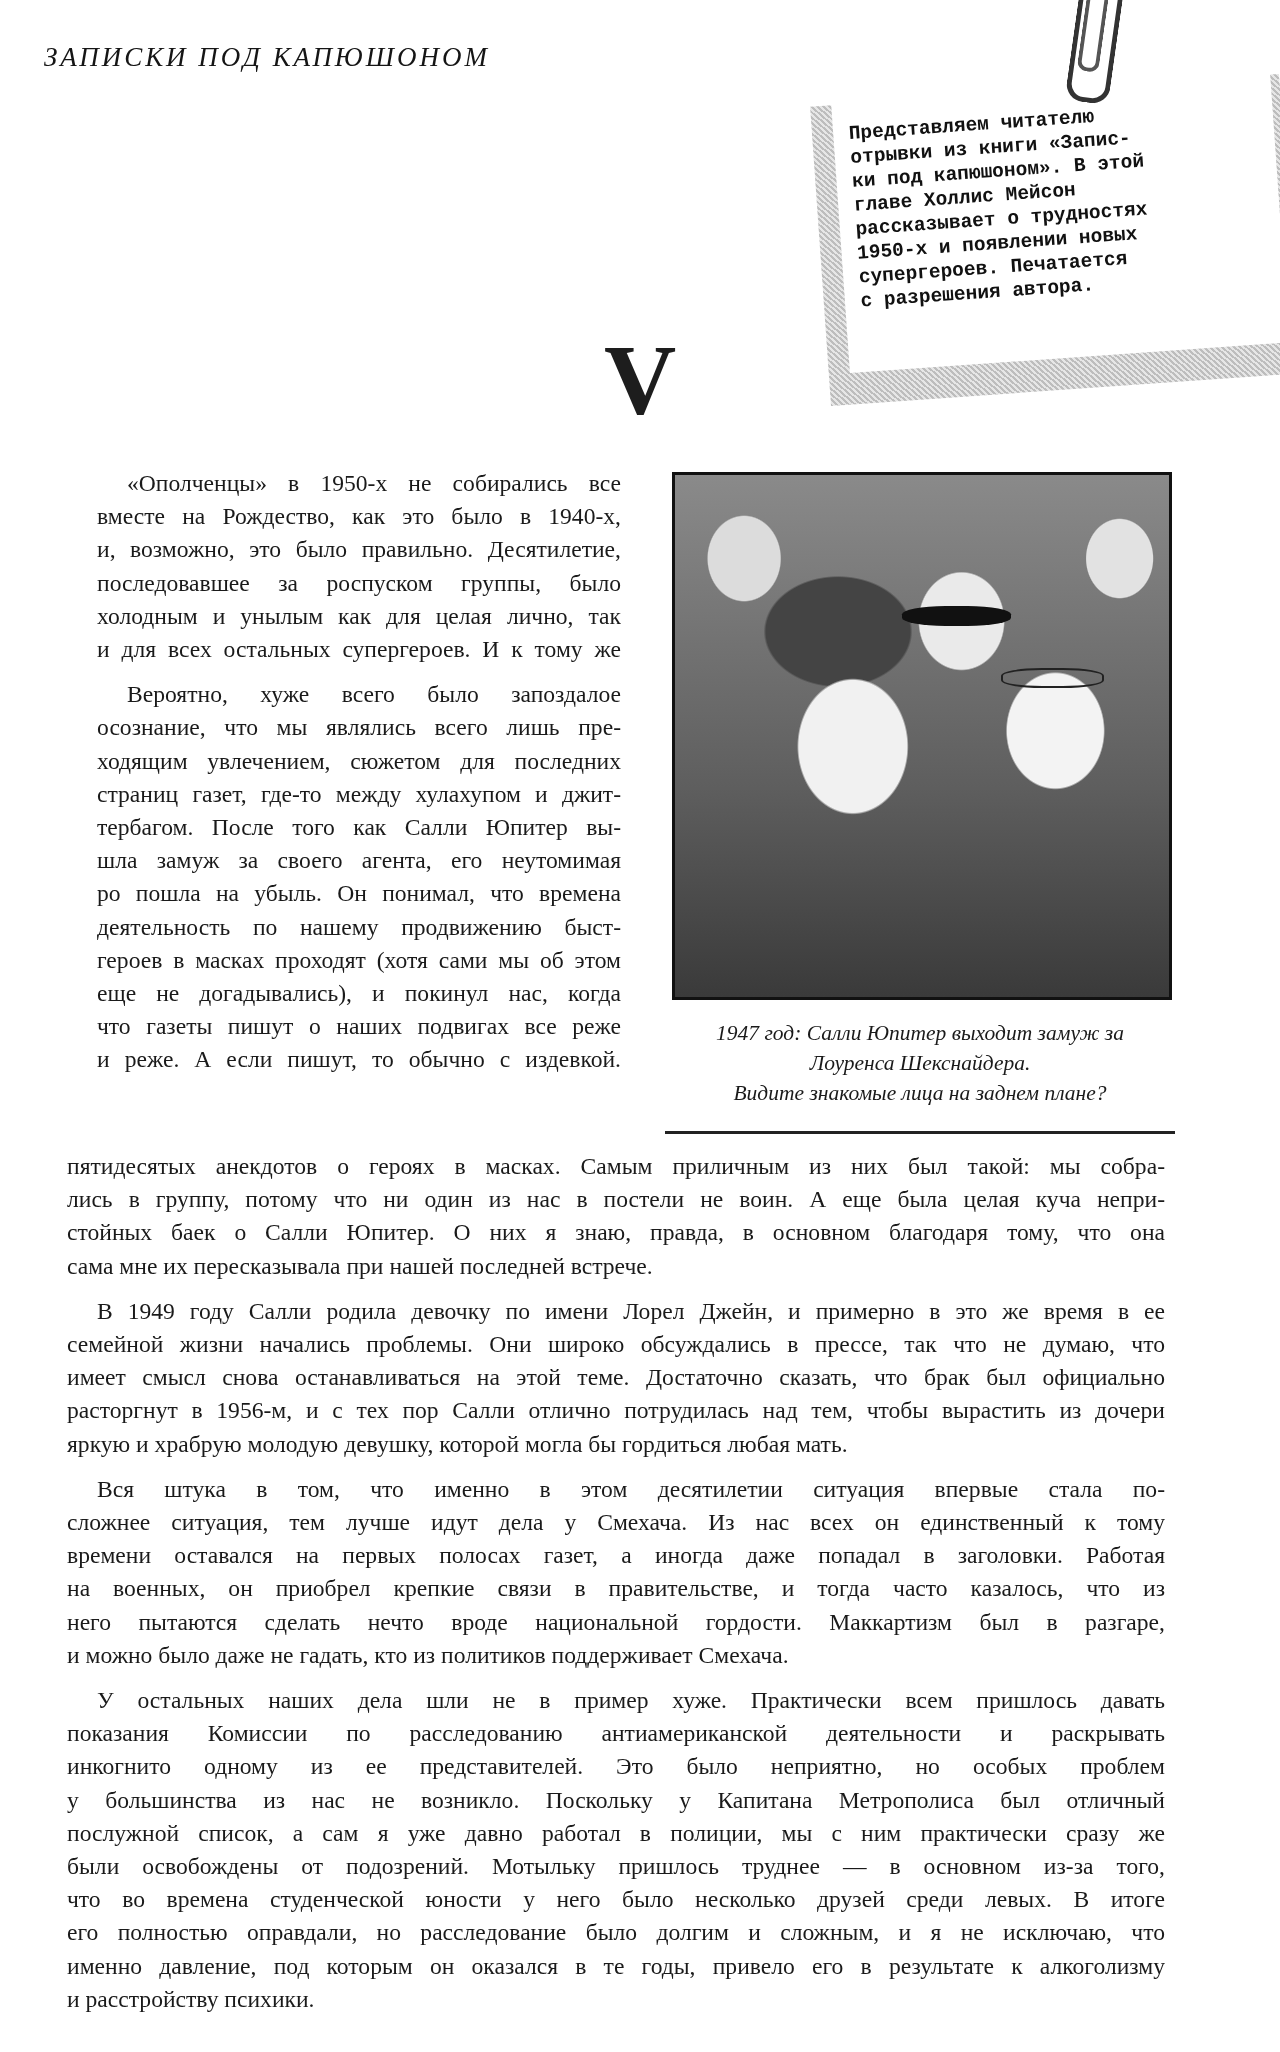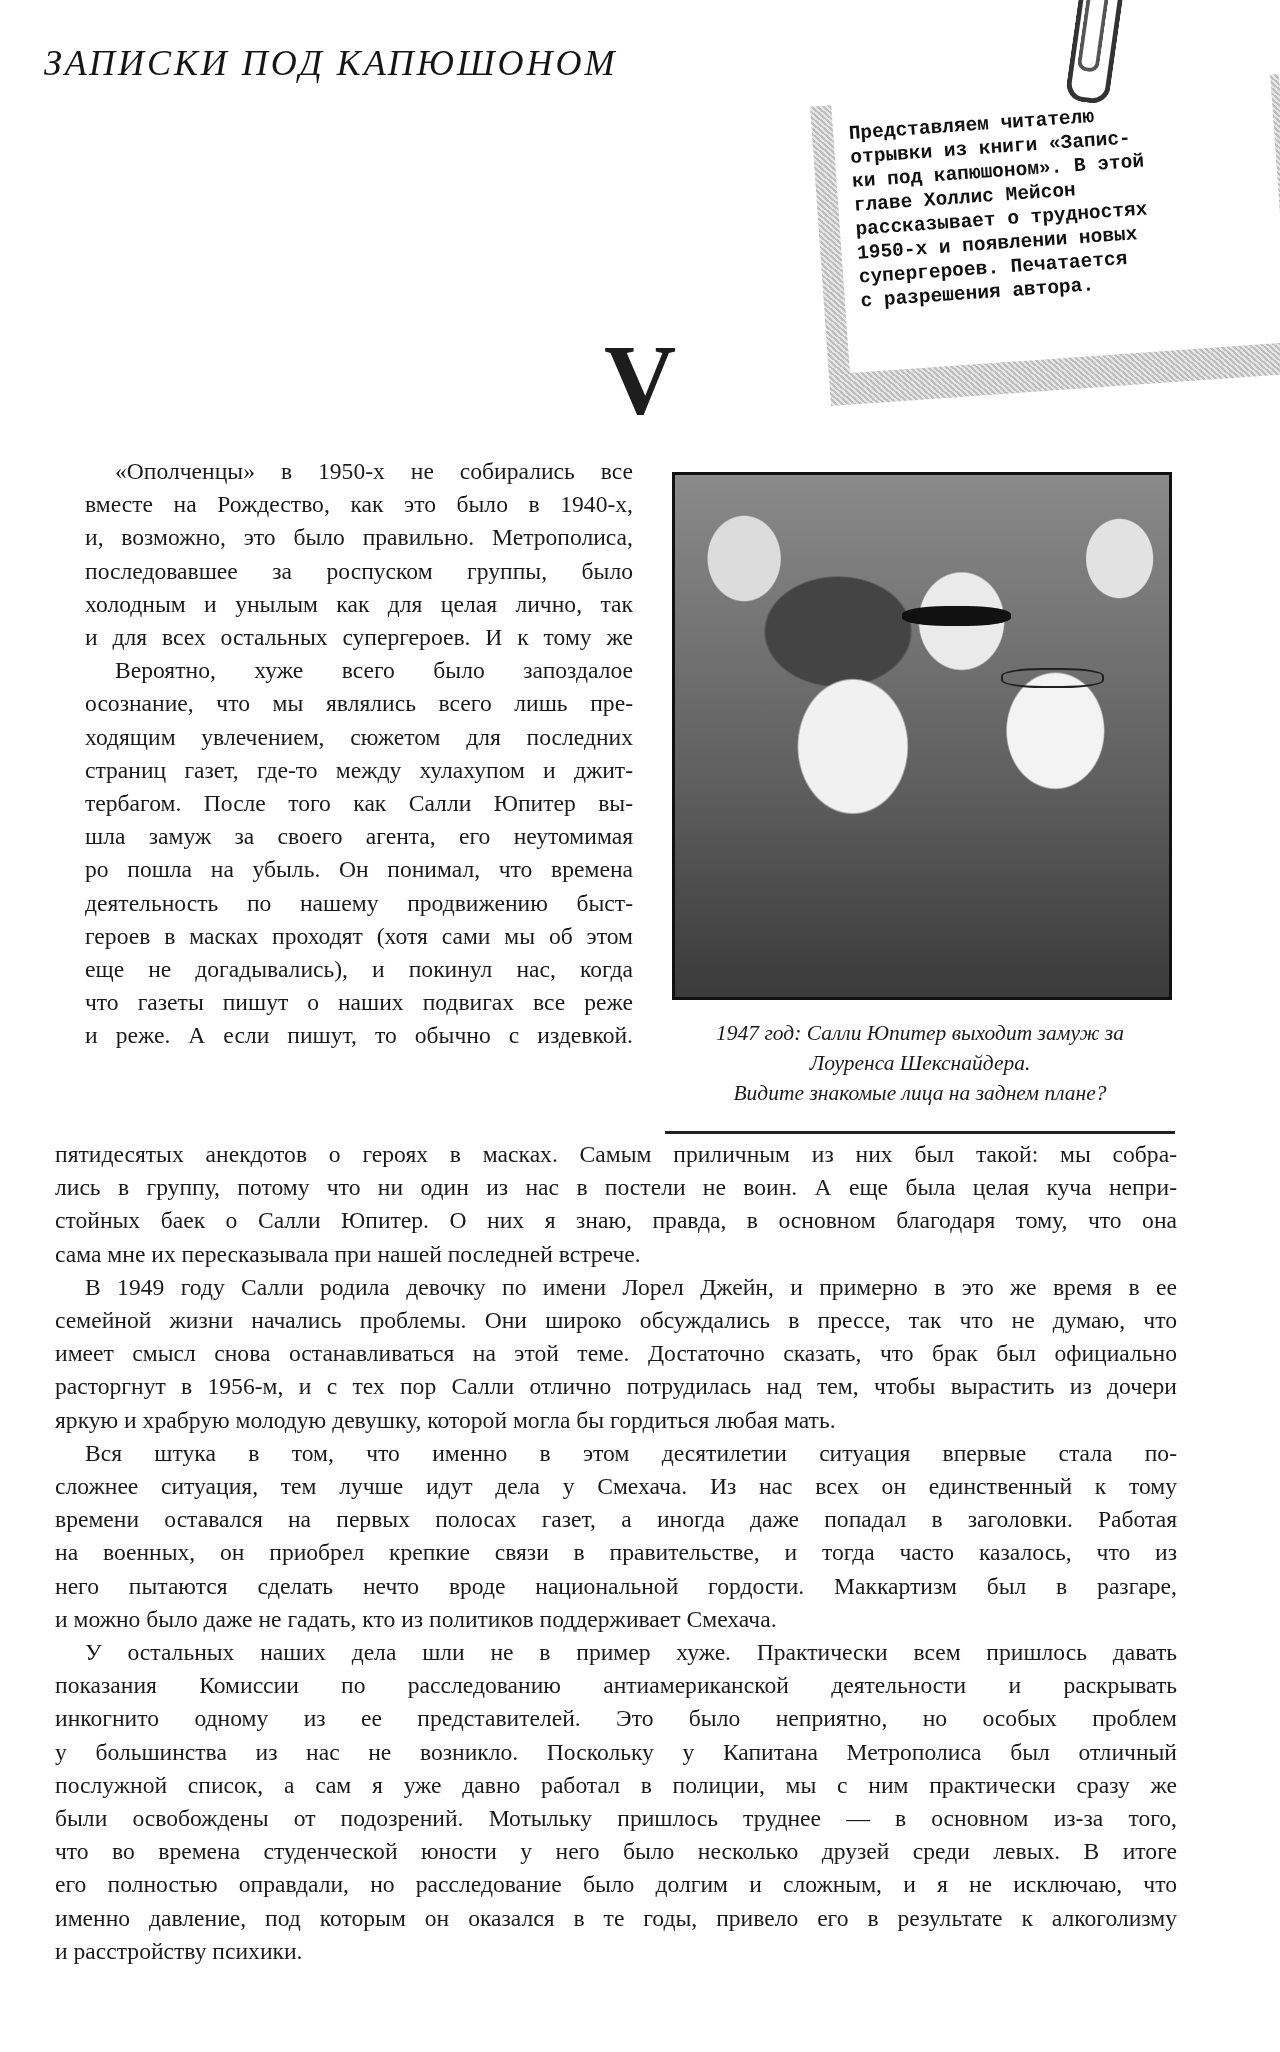--- a/index.html
+++ b/index.html
@@ -1,19 +1,19 @@
 <!DOCTYPE html>
 <html><head>
 <meta charset="utf-8">
 <style>
   html, body { margin: 0; padding: 0; background: #ffffff; }
   body { width: 1280px; height: 2052px; position: relative; overflow: hidden;
          font-family: "Liberation Serif", "DejaVu Serif", serif; color: #1a1a1a; }
 
-  .running-head { position: absolute; left: 44px; top: 42px; font-size: 36px; font-style: italic;
+  .running-head { position: absolute; left: 44px; top: 42px; font-size: 27px; font-style: italic;
                   letter-spacing: 3px; font-family: "Liberation Serif", serif; color: #151515; text-align: center; }
 
   
   .note-wrap { position: absolute; left: 800px; top: 40px; width: 480px; height: 340px; }
   .note-shadow { position: absolute; left: 20px; top: 50px; width: 470px; height: 300px;
                  background: repeating-linear-gradient(45deg,#bdbdbd 0 2px,#e6e6e6 2px 4px);
                  transform: rotate(-4deg); }
   .note-card { position: absolute; left: 40px; top: 48px; width: 440px; height: 270px; background: #fff;
                transform: rotate(-4deg); }
   .note-text { position: absolute; left: 48px; top: 82px; width: 420px; transform: rotate(-4deg);
@@ -28,21 +28,21 @@
                 border: 4px solid #555; border-top: none; border-radius: 0 0 10px 10px;
                 transform: rotate(8deg); }
 
   .chapter { position: absolute; left: 0; width: 1280px; top: 330px; text-align: center;
              font-size: 100px; font-weight: bold; font-family: "Liberation Serif", serif; color: #1d1d1d; line-height: 1; }
 
   .col-text { position: absolute; left: 85px; top: 455px; width: 548px;
               font-size: 23.6px; line-height: 33.2px; text-align: justify; }
   .full-text { position: absolute; left: 55px; width: 1122px;
                font-size: 23.6px; line-height: 33.2px; text-align: justify; }
-  p { margin: 0; text-indent: 30px; }
+  p { margin: 12px; text-indent: 30px; }
   .line { display: block; text-align: justify; text-align-last: justify; }
   .line.last { text-align-last: left; }
   .line.ni { text-indent: 0; }
 
   .figure { position: absolute; left: 672px; top: 472px; width: 500px; height: 528px;
             border: 3px solid #111; box-sizing: border-box; background:
             radial-gradient(ellipse 90px 110px at 36% 52%, #f1f1f1 60%, transparent 62%),
             radial-gradient(ellipse 70px 80px at 58% 28%, #eaeaea 60%, transparent 62%),
             radial-gradient(ellipse 80px 95px at 77% 49%, #f3f3f3 60%, transparent 62%),
             radial-gradient(ellipse 60px 70px at 14% 16%, #dcdcdc 60%, transparent 62%),
@@ -79,21 +79,21 @@
 </div>
 <div class="clip"></div>
 <div class="clip-inner"></div>
 
 <div class="chapter">V</div>
 
 <div class="col-text">
   <p>
     <span class="line">«Ополченцы» в 1950-х не собирались все</span>
     <span class="line ni" style="text-indent:0">вместе на Рождество, как это было в 1940-х,</span>
-    <span class="line" style="text-indent:0">и, возможно, это было правильно. Метрополиса,</span>
+    <span class="line" style="text-indent:0">и, возможно, это было правильно. Десятилетие,</span>
     <span class="line" style="text-indent:0">последовавшее за роспуском группы, было</span>
     <span class="line" style="text-indent:0">холодным и унылым как для целая лично, так</span>
     <span class="line" style="text-indent:0">и для всех остальных супергероев. И к тому же</span>
   </p>
   <p>
     <span class="line">Вероятно, хуже всего было запоздалое</span>
     <span class="line" style="text-indent:0">осознание, что мы являлись всего лишь пре-</span>
     <span class="line" style="text-indent:0">ходящим увлечением, сюжетом для последних</span>
     <span class="line" style="text-indent:0">страниц газет, где-то между хулахупом и джит-</span>
     <span class="line" style="text-indent:0">тербагом. После того как Салли Юпитер вы-</span>

